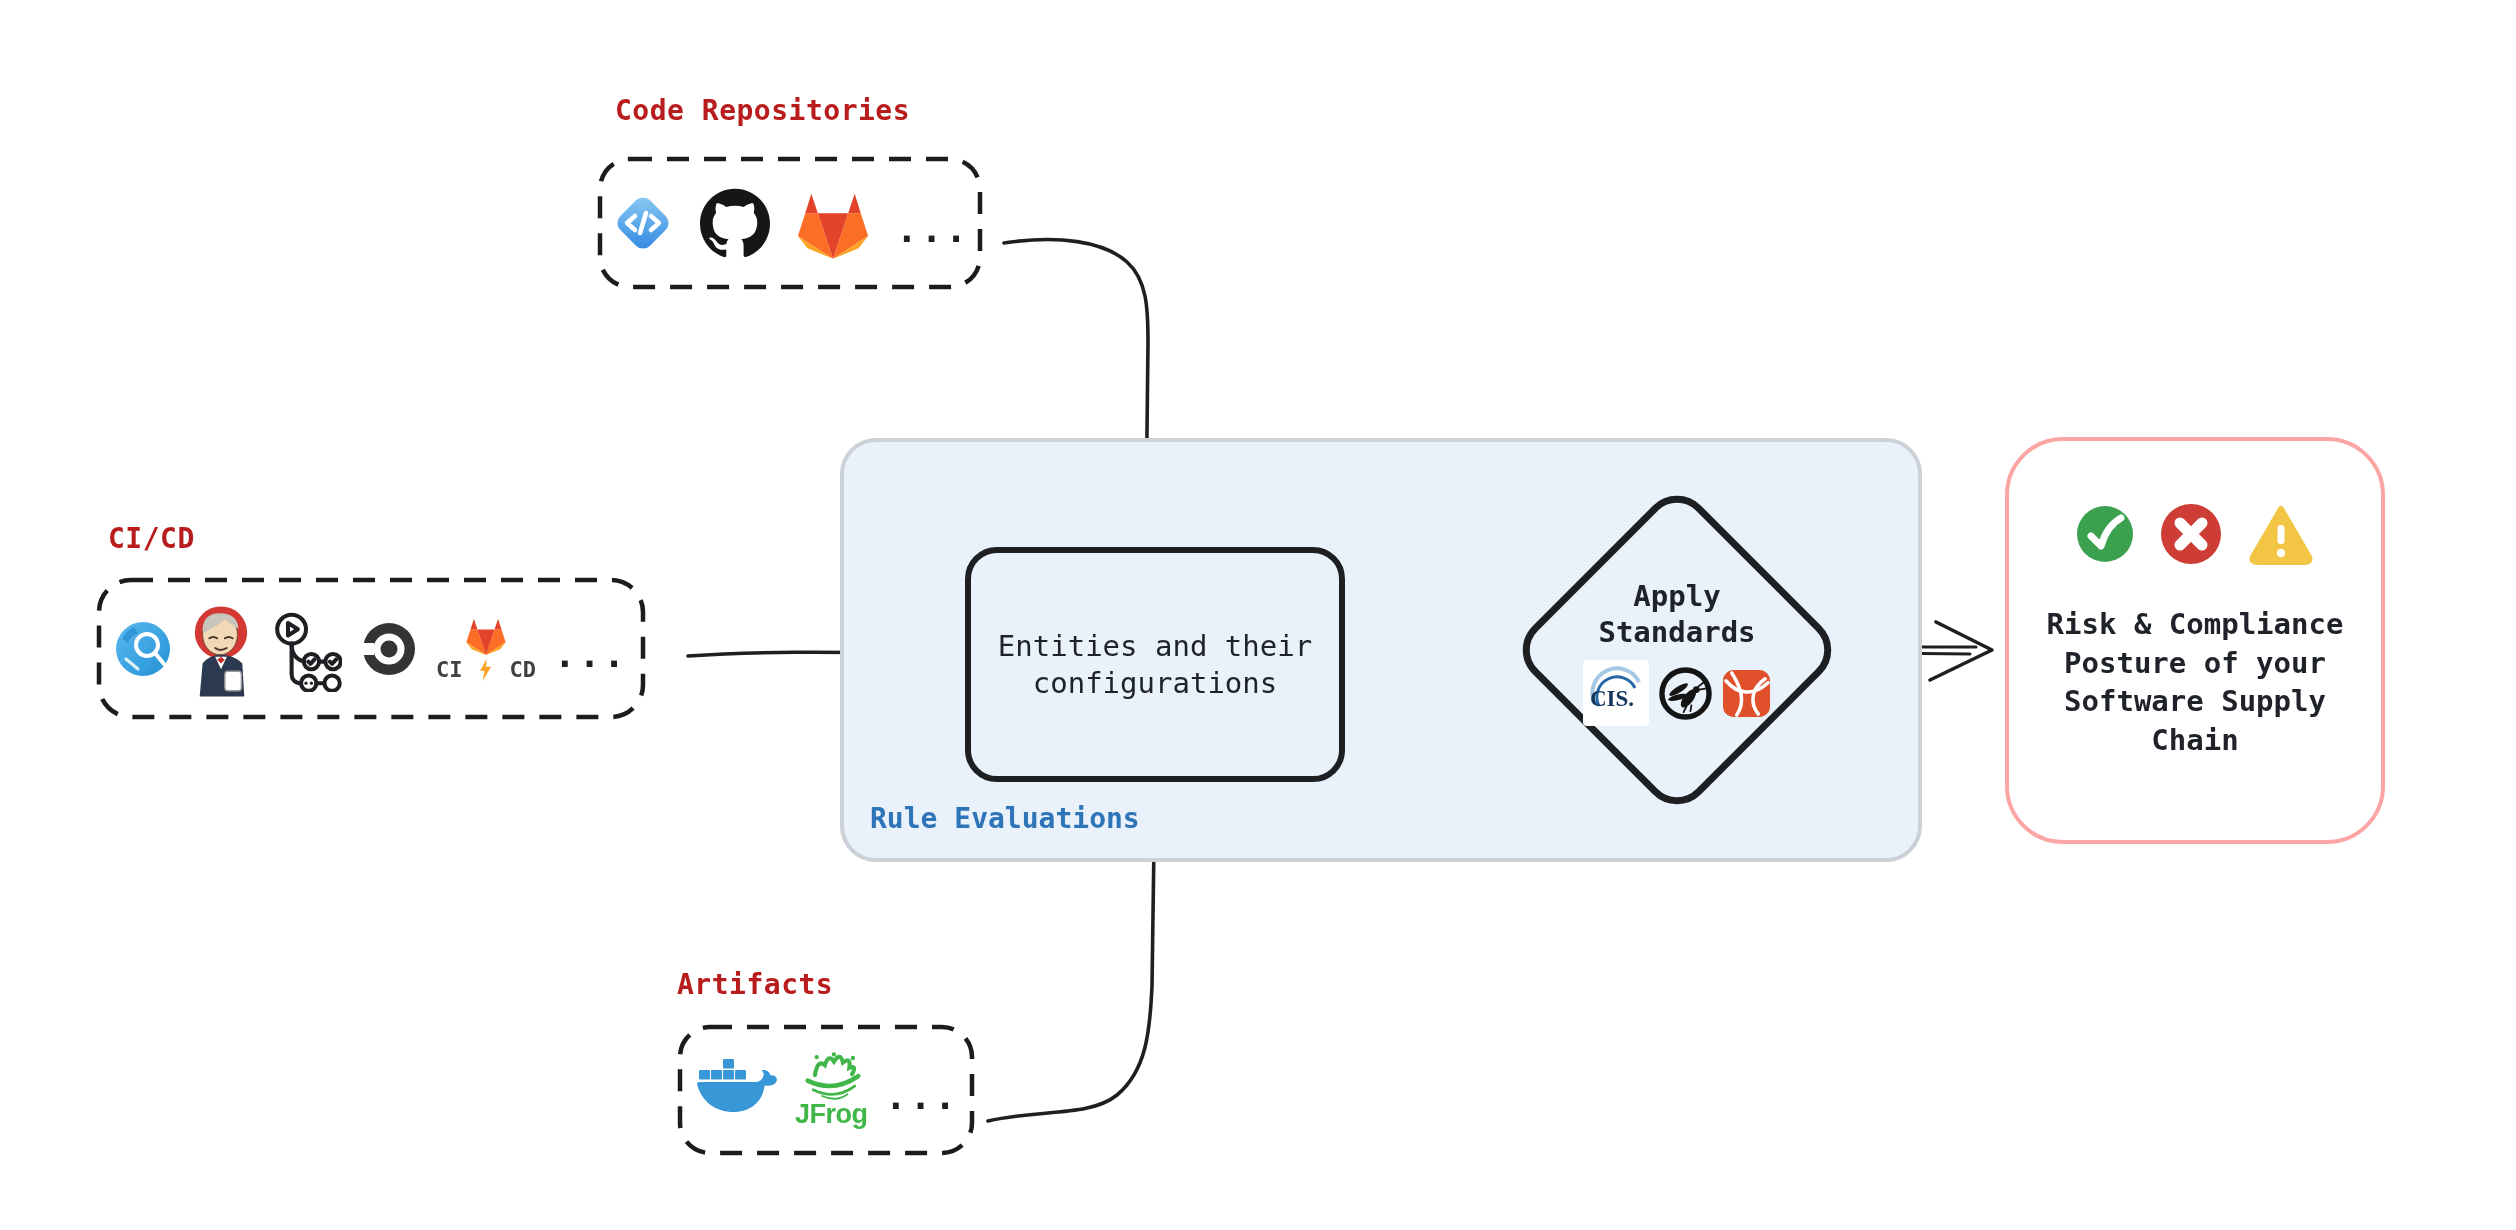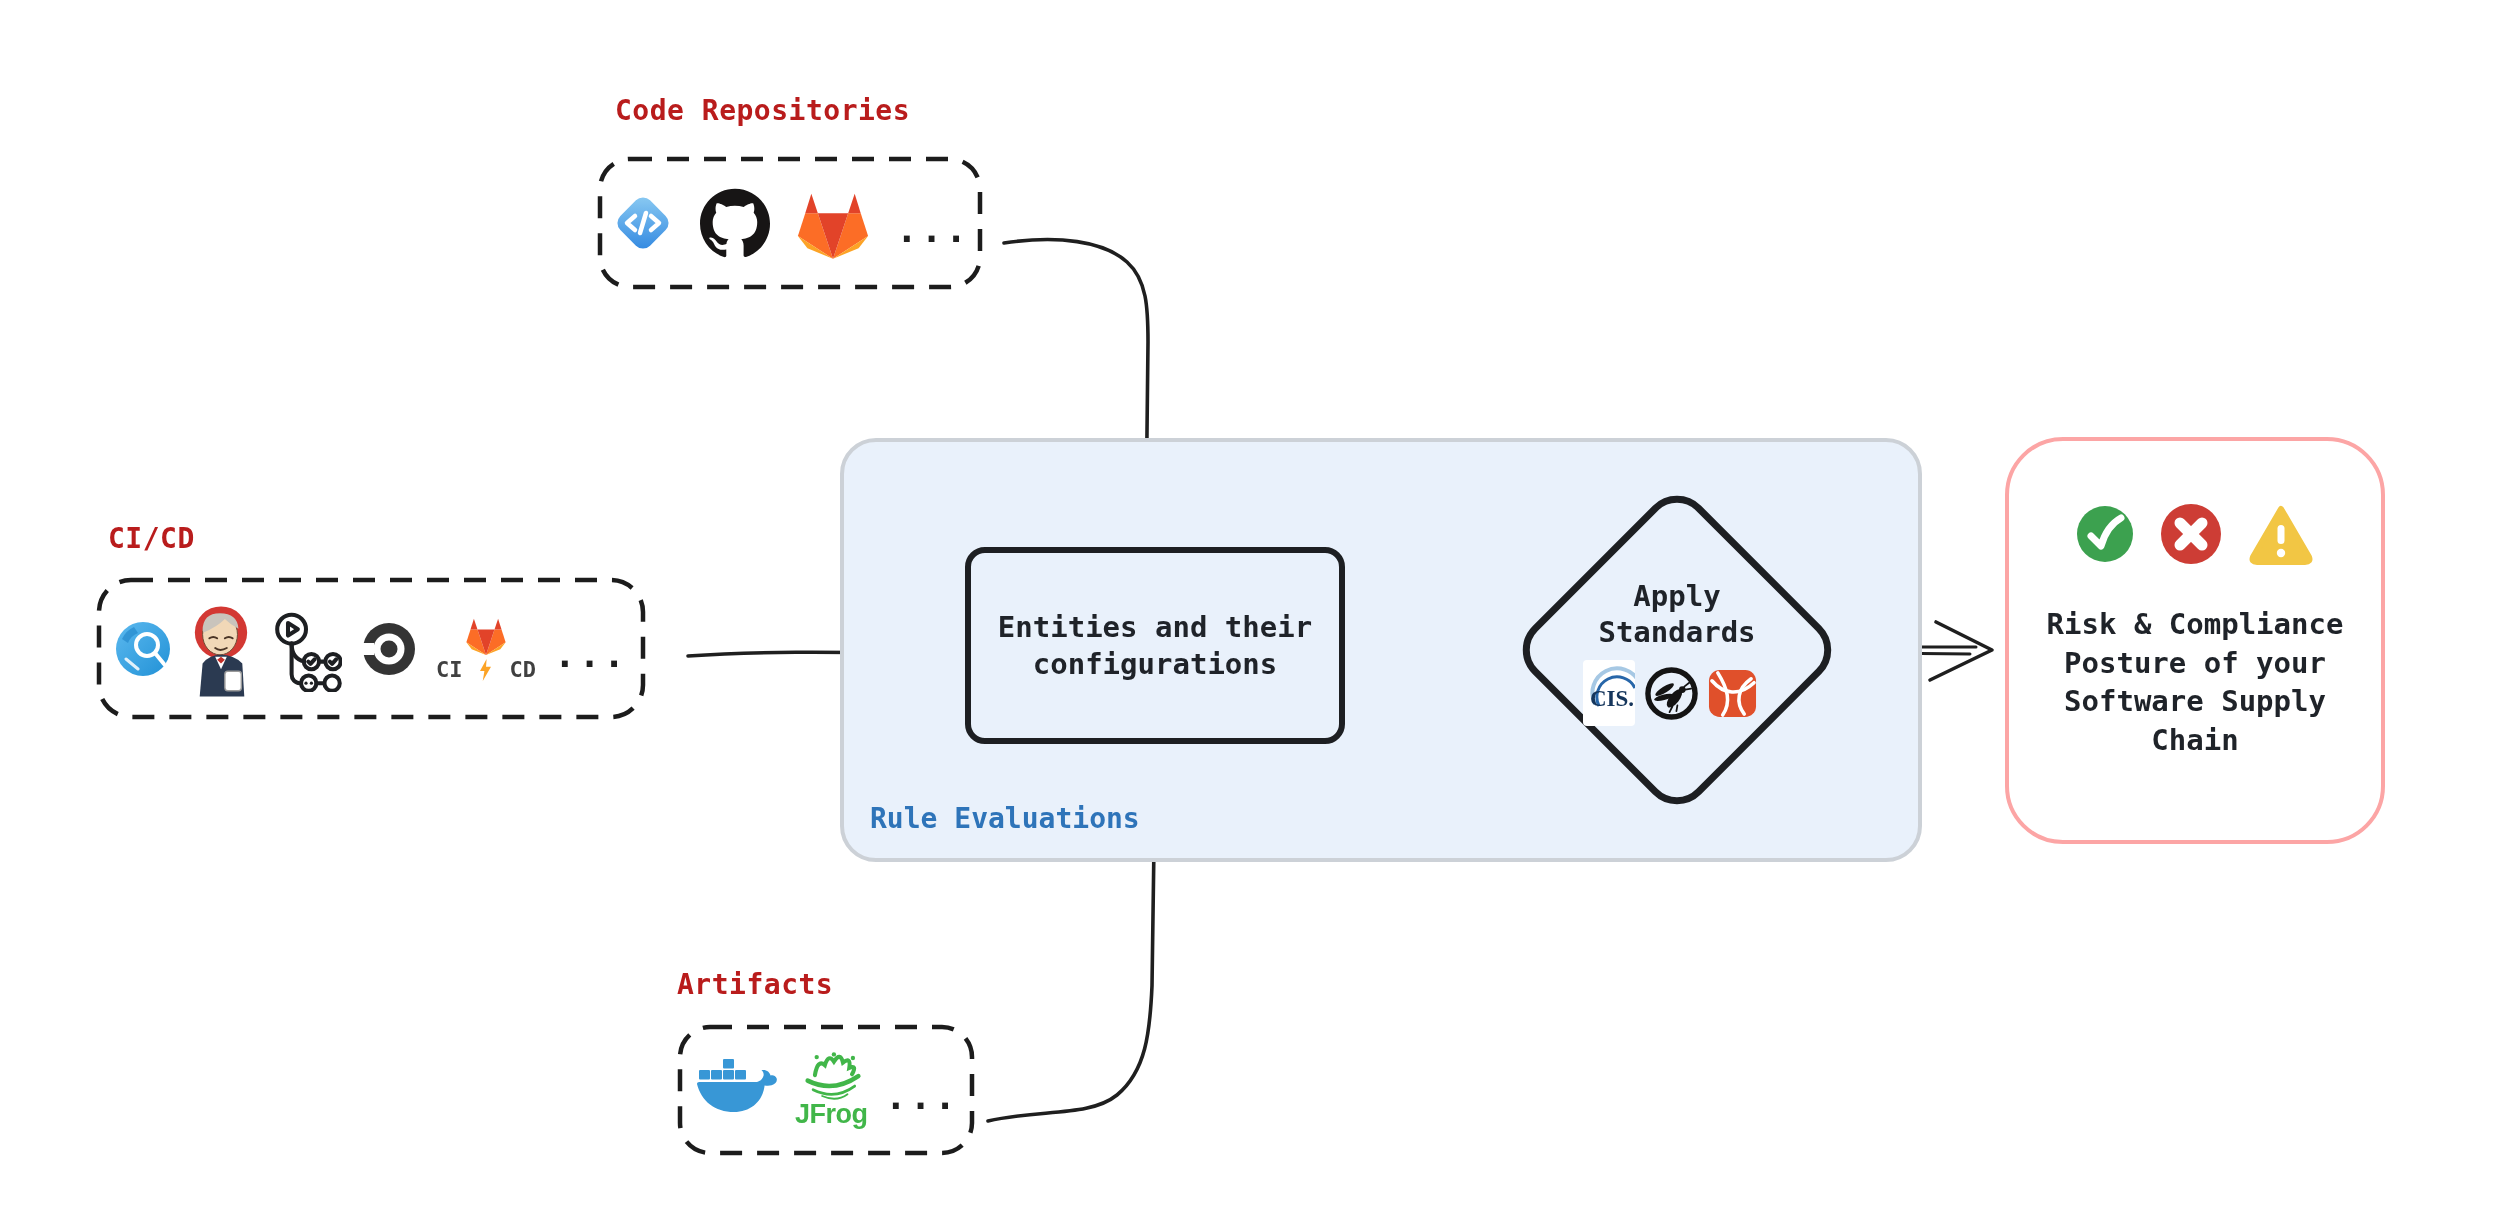--- a/index.html
+++ b/index.html
@@ -8,29 +8,29 @@
   .abs{position:absolute;}
   .grouplabel{font-weight:700;font-size:28px;letter-spacing:0.5px;color:#b91c1c;white-space:nowrap;}
   .dashedbox{position:absolute;display:flex;align-items:center;justify-content:center;}
   .dashedbox .row{position:relative;display:flex;align-items:center;}
   .dashframe{position:absolute;inset:0;}
   .dots{font-weight:700;font-size:36px;color:#1f1f1f;letter-spacing:3px;transform:translateY(6px);}
   .pre{white-space:pre-line;}
   .bluebox{position:absolute;left:840px;top:438px;width:1082px;height:424px;border-radius:36px;
            background:#e9f1fb;border:4px solid #ccd1d7;box-sizing:border-box;}
   .rule-label{position:absolute;left:870px;top:802px;font-weight:700;font-size:28px;color:#2e74b9;}
-  .entities{position:absolute;left:965px;top:547px;width:380px;height:197px;border-radius:20px;
+  .entities{position:absolute;left:965px;top:547px;width:380px;height:235px;border-radius:32px;
             border:6px solid #1d1f22;box-sizing:border-box;display:flex;align-items:center;justify-content:center;
-            text-align:center;font-weight:700;font-size:29px;line-height:37px;color:#1f2329;}
+            text-align:center;font-weight:400;font-size:29px;line-height:37px;color:#1f2329;}
   .diamond{position:absolute;left:1558px;top:531px;width:238px;height:238px;border-radius:34px;
            border:7px solid #1d1f22;box-sizing:border-box;transform:rotate(45deg);}
   .diamond-text{position:absolute;left:1540px;top:578px;width:274px;text-align:center;
                 font-weight:700;font-size:29px;line-height:36px;color:#1f2329;}
   .std-icons{position:absolute;left:1583px;top:660px;display:flex;align-items:center;gap:9px;}
-  .cisbox{width:52px;height:66px;background:#ffffff;border-radius:4px;display:flex;flex-direction:column;
+  .cisbox{width:66px;height:66px;background:#ffffff;border-radius:4px;display:flex;flex-direction:column;
           align-items:center;justify-content:flex-end;overflow:hidden;position:relative;}
   .cisword{font-family:"Liberation Serif",serif;font-weight:700;font-size:23px;color:#16365c;
            position:absolute;left:7px;bottom:14px;letter-spacing:0px;}
   .outcome{position:absolute;left:2005px;top:437px;width:380px;height:407px;border-radius:58px;
            border:4px solid #fca5a5;background:#ffffff;box-sizing:border-box;
            display:flex;flex-direction:column;align-items:center;}
   .outcome .icons{display:flex;align-items:center;gap:26px;margin-top:62px;}
   .outcome .text{margin-top:40px;text-align:center;font-weight:700;font-size:29px;line-height:38.5px;color:#1f2329;}
   .brand{position:absolute;left:2206px;top:62px;display:flex;align-items:center;gap:9px;}
   .brand .word{font-family:"Liberation Sans",sans-serif;font-weight:700;font-size:47px;

